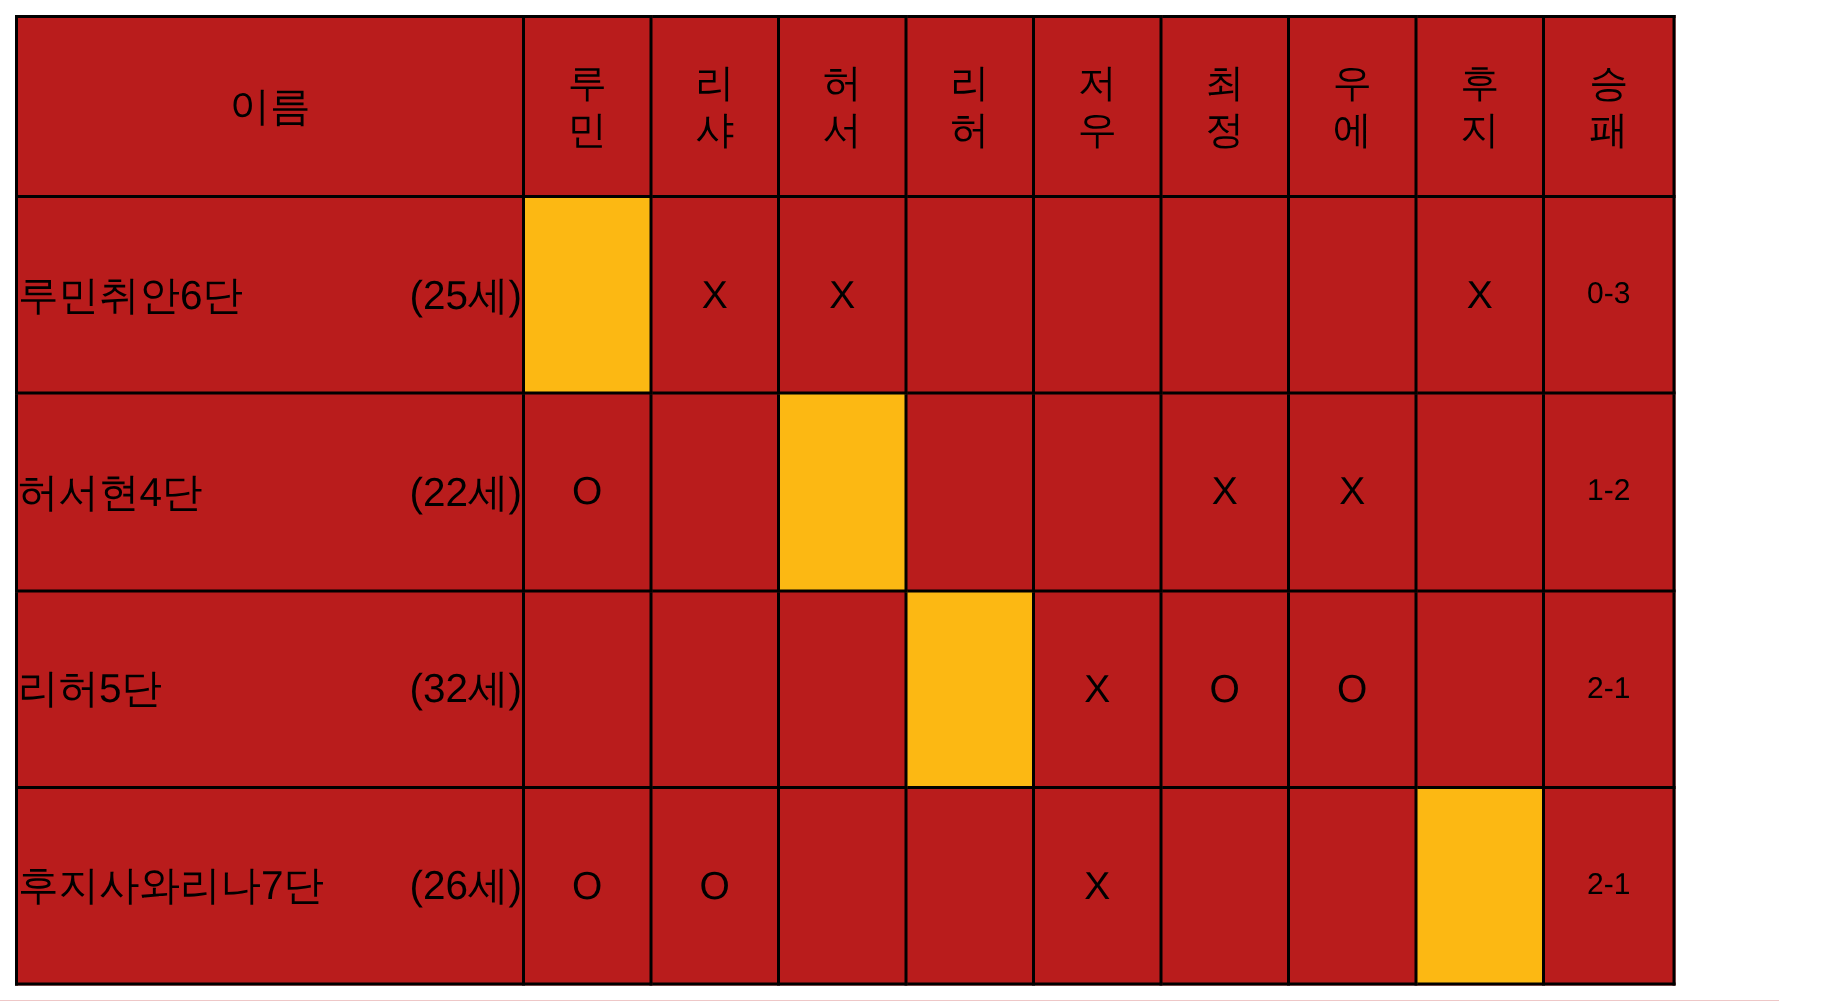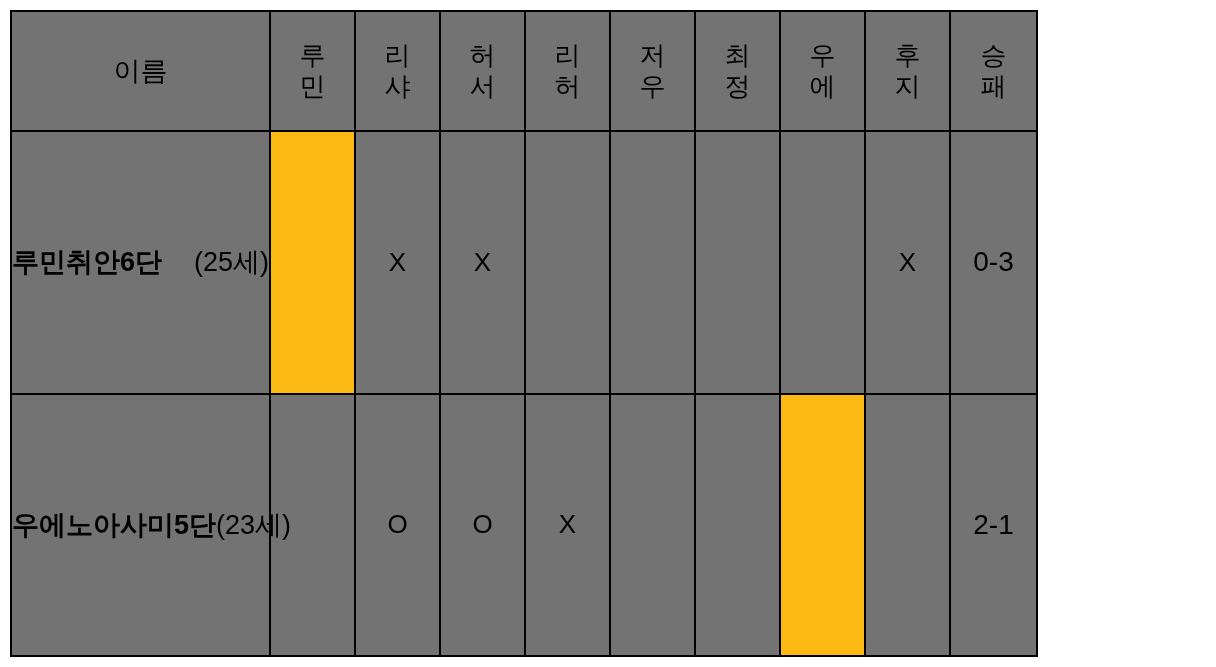--- a/index.html
+++ b/index.html
@@ -17,23 +17,23 @@
   #board {
     position: absolute;
     left: 10px;
     top: 10px;
     width: 1196px;
     height: 647px;
   }
   table.cross-table {
     border-collapse: collapse;
     table-layout: fixed;
-    width: 1028px;
+    width: 1107px;
     height: 647px;
-    background: #737373;
+    background: #b91c1c;
   }
   table.cross-table td, table.cross-table th {
     border: 2px solid #000000;
     text-align: center;
     vertical-align: middle;
     font-weight: normal;
     padding: 0;
   }
   
   tr.header-row { height: 120px; }
@@ -73,34 +73,33 @@
   td.player-cell .player-inner {
     display: flex;
     flex-direction: row;
     align-items: center;
     justify-content: space-between;
     width: 100%;
   }
   td.player-cell .pname {
     text-align: right;
     white-space: nowrap;
-    font-weight: bold;
   }
   td.player-cell .page {
     text-align: right;
     white-space: nowrap;
   }
   td.mark-cell {
     font-size: 26px;
   }
   td.mark-cell.diag {
     background: #fcb813;
   }
   td.score-cell {
-    font-size: 28px;
+    font-size: 20px;
   }
 </style>
 </head>
 <body>
 
 <div id="board">
   <table class="cross-table">
     <thead>
       <tr class="header-row">
         <th class="name-header">이름</th>
@@ -174,38 +173,72 @@
         <td class="mark-cell">X</td>
         <td class="mark-cell"></td>
         <td class="mark-cell"></td>
         <td class="mark-cell"></td>
         <td class="mark-cell"></td>
         <td class="mark-cell">X</td>
         <td class="score-cell">0-3</td>
       </tr>
 
 
-
-
-
-
-      <tr class="player-row">
-        <td class="player-cell">
-          <div class="player-inner">
-            <span class="pname">우에노아사미5단</span>
-            <span class="page">(23세)</span>
-          </div>
-        </td>
-        <td class="mark-cell"></td>
-        <td class="mark-cell">O</td>
-        <td class="mark-cell">O</td>
-        <td class="mark-cell">X</td>
-        <td class="mark-cell"></td>
-        <td class="mark-cell"></td>
-        <td class="mark-cell diag"></td>
+      <tr class="player-row">
+        <td class="player-cell">
+          <div class="player-inner">
+            <span class="pname">허서현4단</span>
+            <span class="page">(22세)</span>
+          </div>
+        </td>
+        <td class="mark-cell">O</td>
+        <td class="mark-cell"></td>
+        <td class="mark-cell diag"></td>
+        <td class="mark-cell"></td>
+        <td class="mark-cell"></td>
+        <td class="mark-cell">X</td>
+        <td class="mark-cell">X</td>
+        <td class="mark-cell"></td>
+        <td class="score-cell">1-2</td>
+      </tr>
+
+      <tr class="player-row">
+        <td class="player-cell">
+          <div class="player-inner">
+            <span class="pname">리허5단</span>
+            <span class="page">(32세)</span>
+          </div>
+        </td>
+        <td class="mark-cell"></td>
+        <td class="mark-cell"></td>
+        <td class="mark-cell"></td>
+        <td class="mark-cell diag"></td>
+        <td class="mark-cell">X</td>
+        <td class="mark-cell">O</td>
+        <td class="mark-cell">O</td>
         <td class="mark-cell"></td>
         <td class="score-cell">2-1</td>
       </tr>
 
+
+
+
+      <tr class="player-row">
+        <td class="player-cell">
+          <div class="player-inner">
+            <span class="pname">후지사와리나7단</span>
+            <span class="page">(26세)</span>
+          </div>
+        </td>
+        <td class="mark-cell">O</td>
+        <td class="mark-cell">O</td>
+        <td class="mark-cell"></td>
+        <td class="mark-cell"></td>
+        <td class="mark-cell">X</td>
+        <td class="mark-cell"></td>
+        <td class="mark-cell"></td>
+        <td class="mark-cell diag"></td>
+        <td class="score-cell">2-1</td>
+      </tr>
 
     </tbody>
   </table>
 </div>
 
 </body></html>

